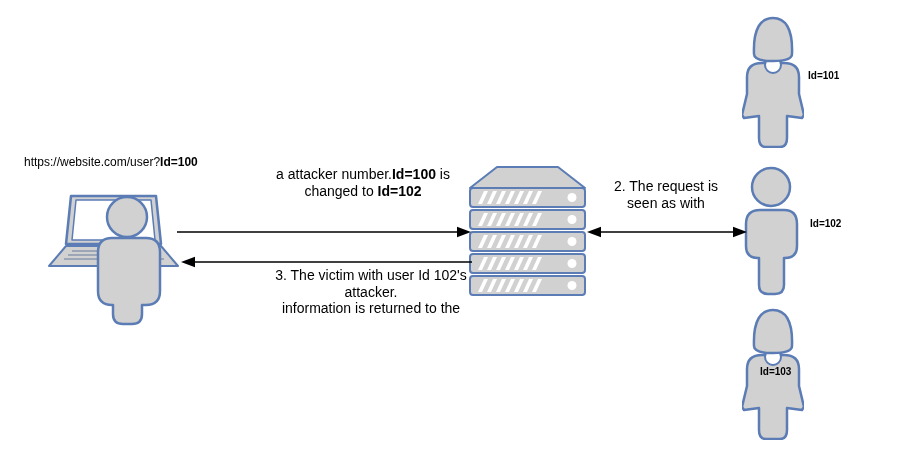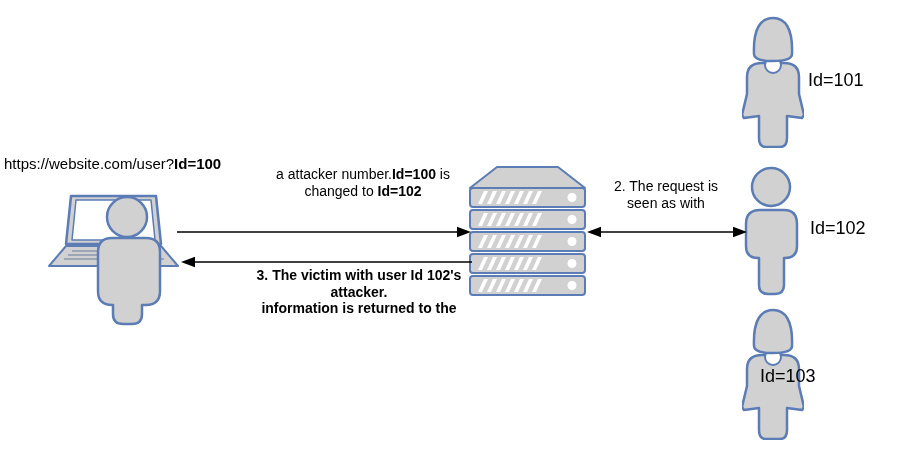--- a/index.html
+++ b/index.html
@@ -8,33 +8,33 @@
     position: relative;
     width: 898px;
     height: 458px;
     background: #ffffff;
     font-family: "Liberation Sans", sans-serif;
     color: #000000;
     overflow: hidden;
   }
   .abs { position: absolute; }
   .url-label {
-    left: 4px; top: 155px;
-    font-size: 15px;
+    left: 24px; top: 155px;
+    font-size: 12px;
     white-space: nowrap;
   }
   .step {
     text-align: center;
     font-size: 14px;
     line-height: 16.5px;
   }
   .step1 { left: 240px; top: 166px; width: 246px; }
   .step2 { left: 596px; top: 178px; width: 140px; }
-  .step3 { left: 240px; top: 267px; width: 238px; font-weight: bold; }
-  .user-label { font-size: 18px; white-space: nowrap; }
+  .step3 { left: 252px; top: 267px; width: 238px; }
+  .user-label { font-size: 10px; white-space: nowrap; font-weight: bold; }
   .lbl-101 { left: 808px; top: 70px; }
   .lbl-102 { left: 810px; top: 218px; }
   .lbl-103 { left: 760px; top: 366px; }
 
   
   .sh  { fill: #d1d1d1; stroke: #5b7cb5; stroke-width: 2.5; stroke-linejoin: round; }
   .sh2 { fill: #d1d1d1; stroke: #5b7cb5; stroke-width: 2;   stroke-linejoin: round; }
   .scr { fill: #ffffff; stroke: #5b7cb5; stroke-width: 1.5; stroke-linejoin: round; }
   .neck{ fill: #ffffff; stroke: #5b7cb5; stroke-width: 2; }
   .kb  { stroke: #8a97ad; stroke-width: 1.5; }

